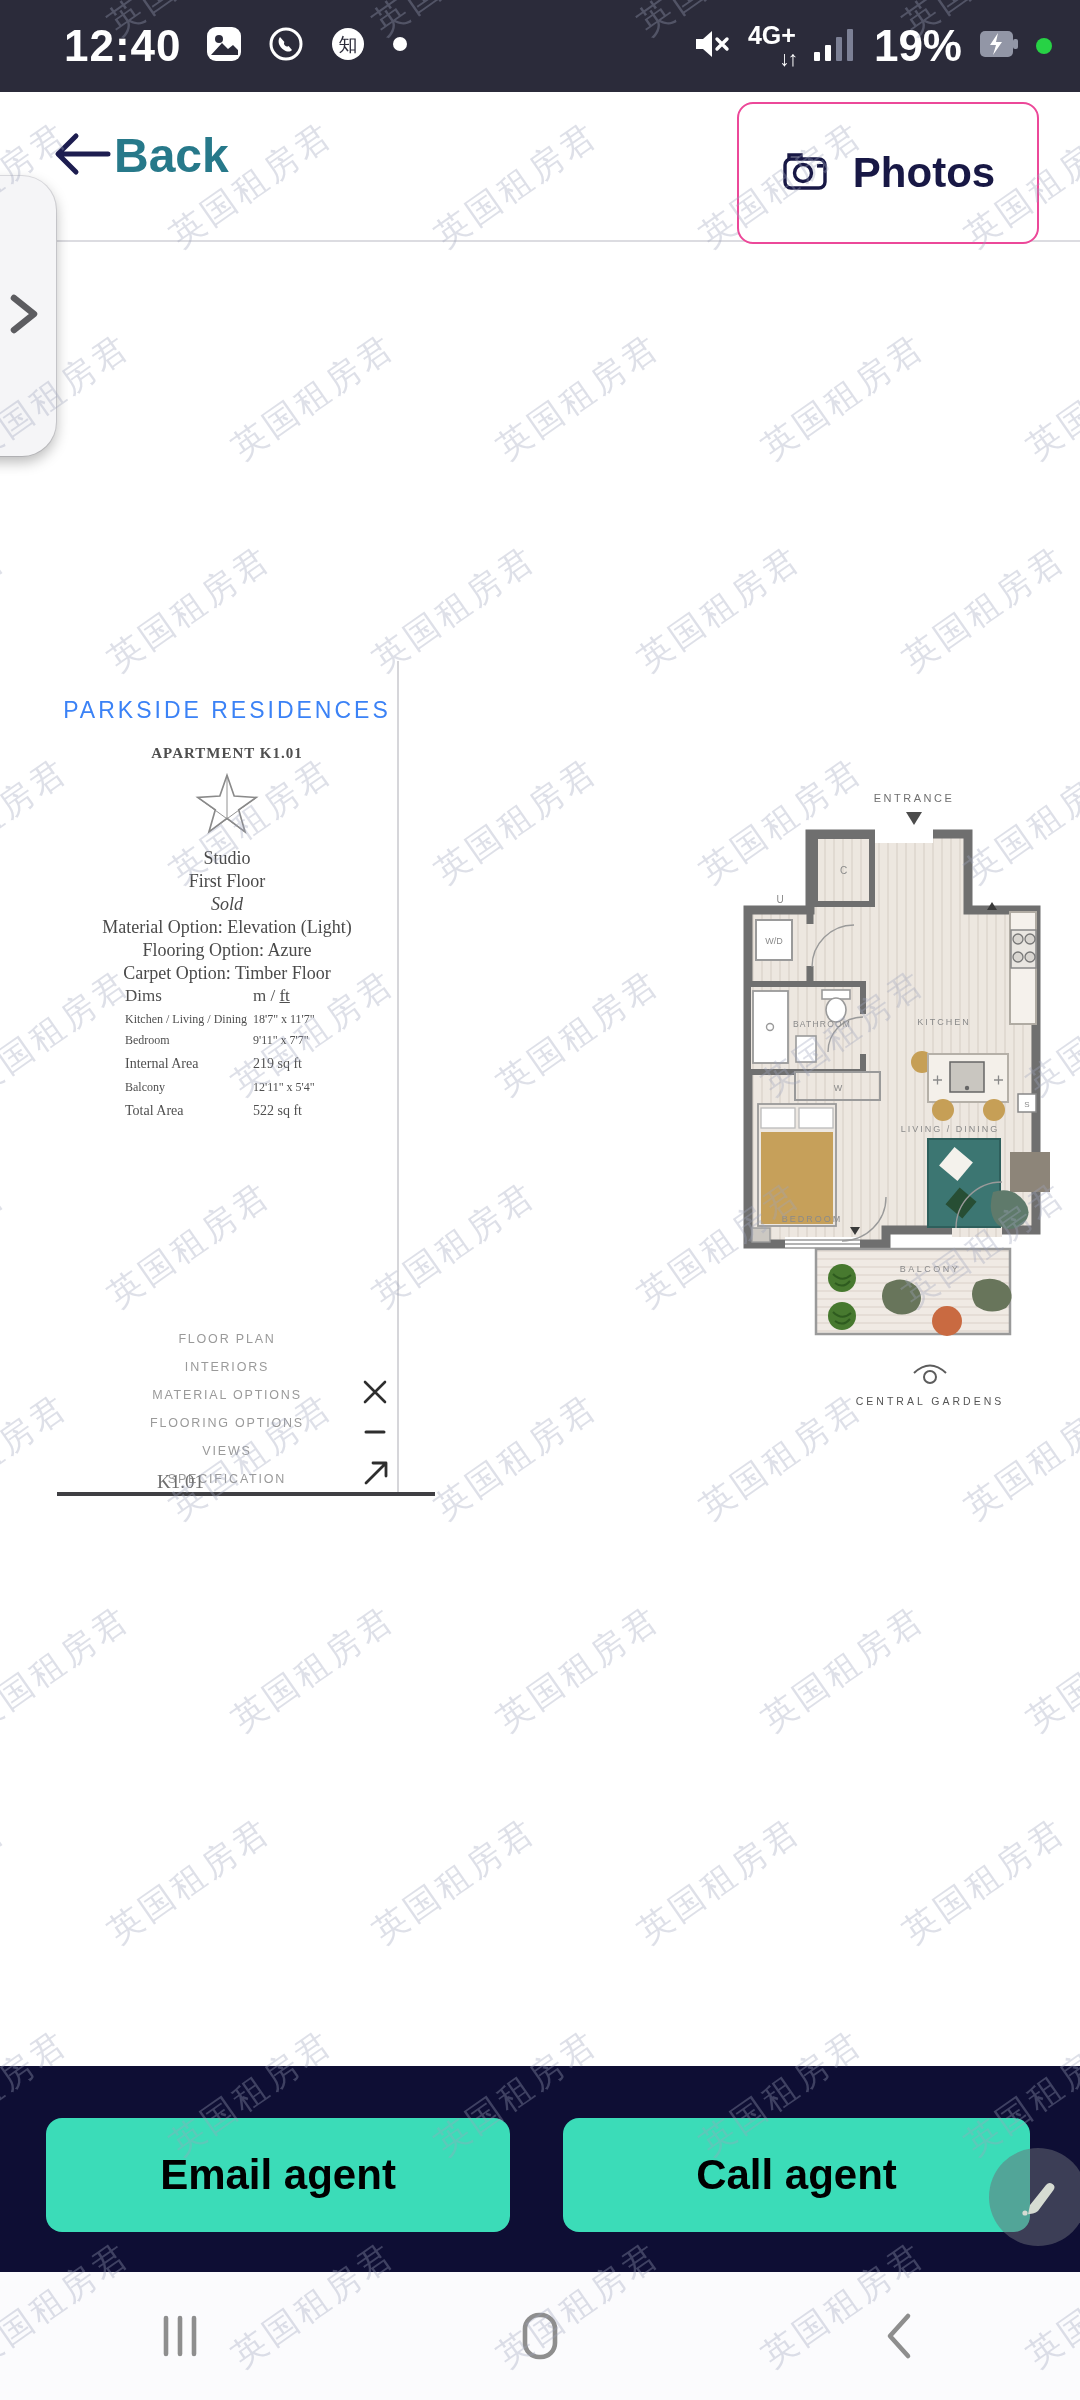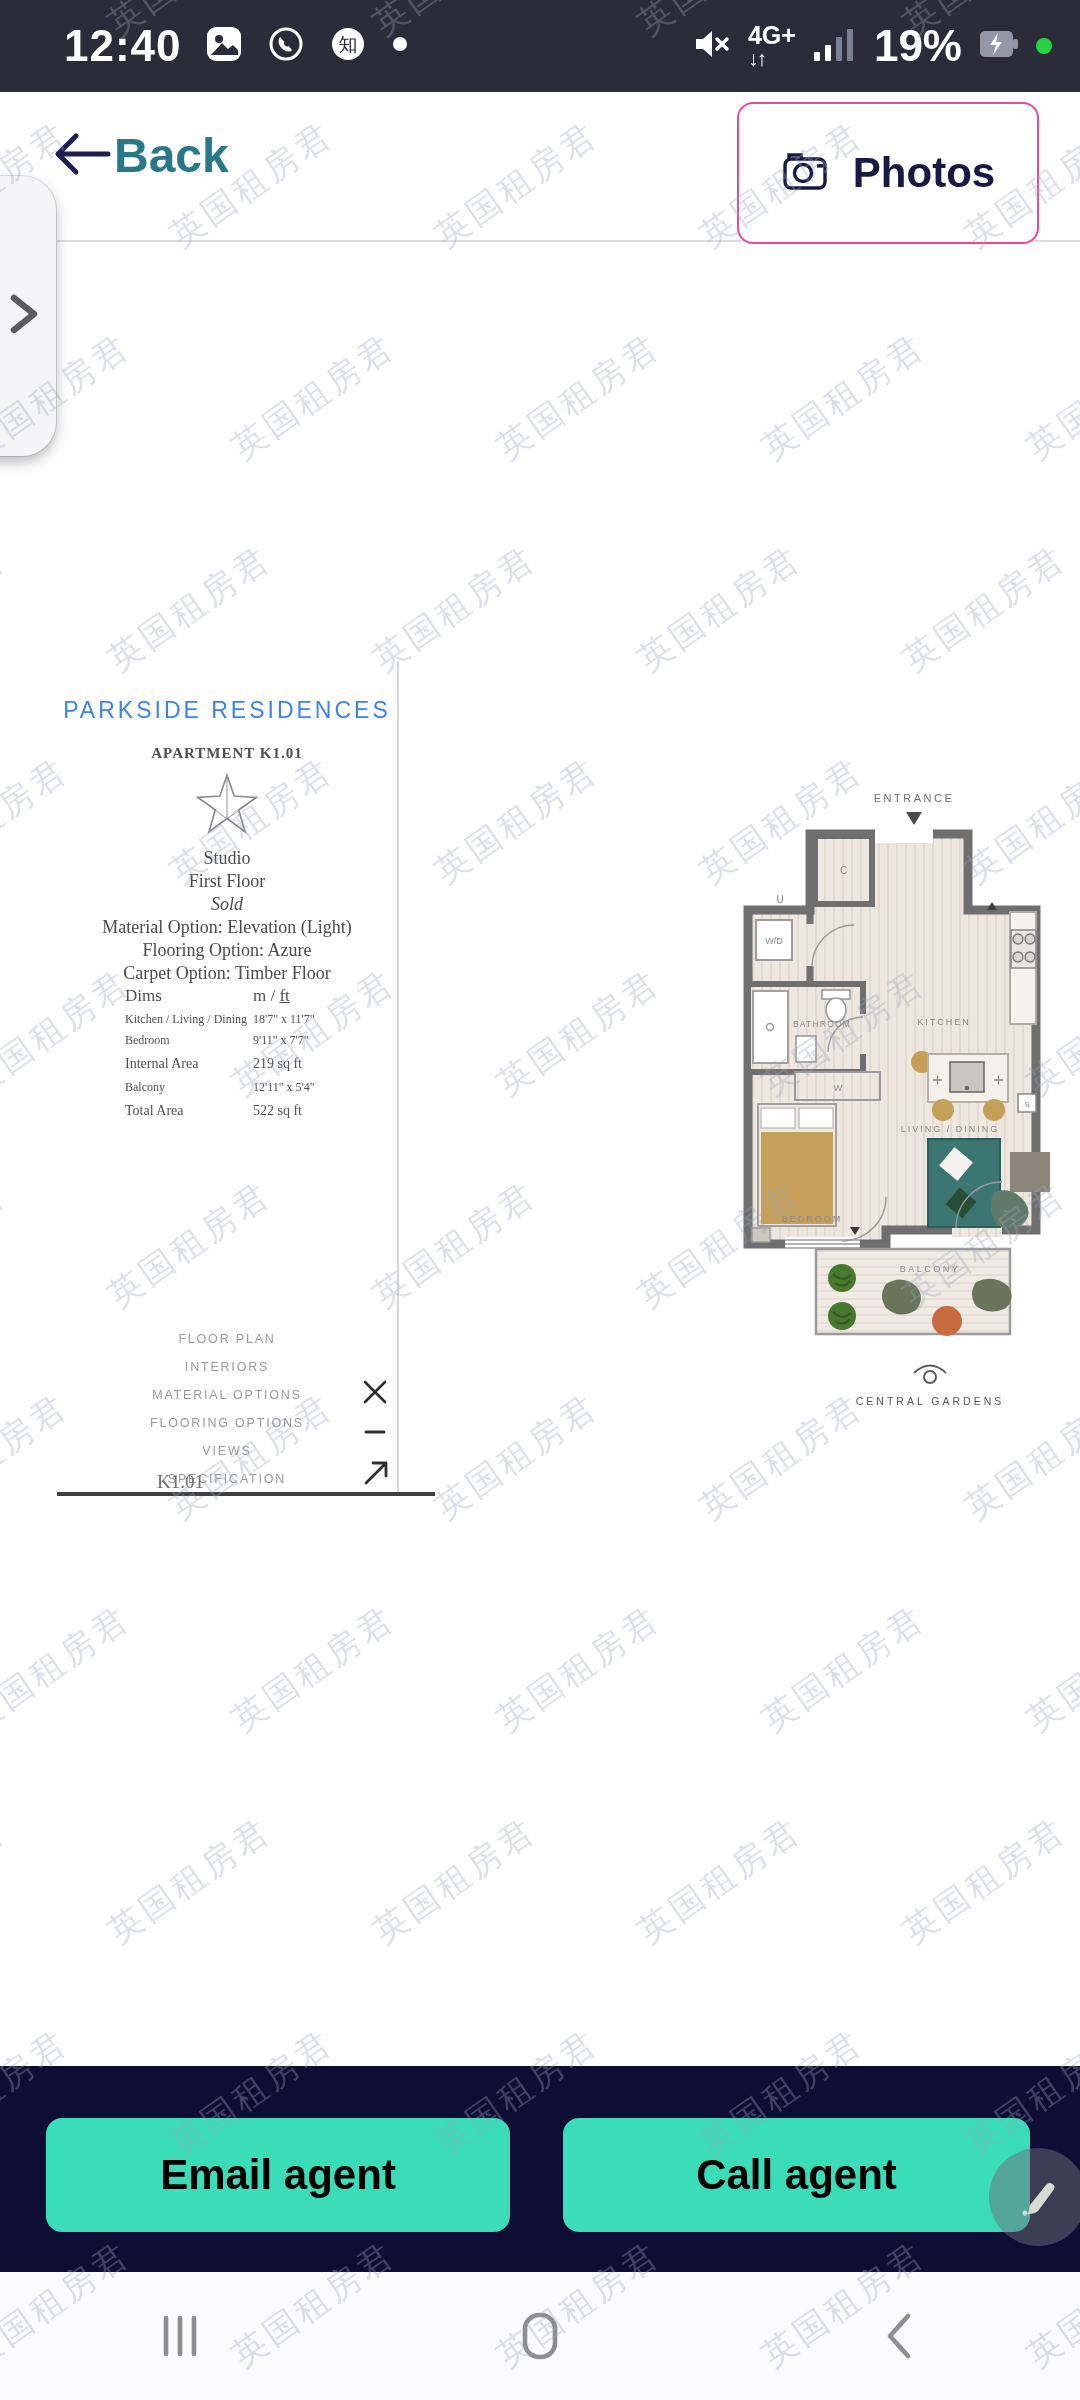--- a/index.html
+++ b/index.html
@@ -4,21 +4,21 @@
 <style>
   html,body{margin:0;padding:0;background:#e8e8ec;}
   .screen{position:relative;width:1080px;height:2400px;margin:0 auto;background:#ffffff;
     font-family:"Liberation Sans",sans-serif;overflow:hidden;padding-left:44px;}
   
   .status-bar{position:absolute;left:0;top:0;width:1080px;height:92px;background:#2b2b3a;
     display:flex;align-items:center;color:#fff;}
   .sb-left{display:flex;align-items:center;gap:22px;padding-left:64px;}
   .sb-time{font-size:44px;font-weight:700;letter-spacing:1px;}
   .sb-right{margin-left:auto;display:flex;align-items:center;gap:16px;padding-right:28px;}
-  .sb-net{display:flex;flex-direction:column;align-items:flex-start;line-height:1;}
+  .sb-net{display:flex;flex-direction:column;align-items:flex-end;line-height:1;}
   .sb-net .g{font-size:25px;font-weight:700;}
   .sb-net .ar{font-size:21px;letter-spacing:-2px;}
   .sb-pct{font-size:44px;font-weight:700;}
   .green-dot{width:16px;height:16px;border-radius:50%;background:#27d245;}
   
   .header{position:absolute;left:0;top:92px;width:1080px;height:148px;background:#fff;border-bottom:2px solid #dcdce1;}
   .back-btn{position:absolute;left:52px;top:36px;display:flex;align-items:center;cursor:pointer;}
   .back-label{color:#27798a;font-size:48px;font-weight:700;}
   .photos-btn{position:absolute;left:737px;top:10px;width:298px;height:138px;background:#fff;
     border:2px solid #ec4899;border-radius:16px;display:flex;align-items:center;justify-content:center;gap:20px;cursor:pointer;}

